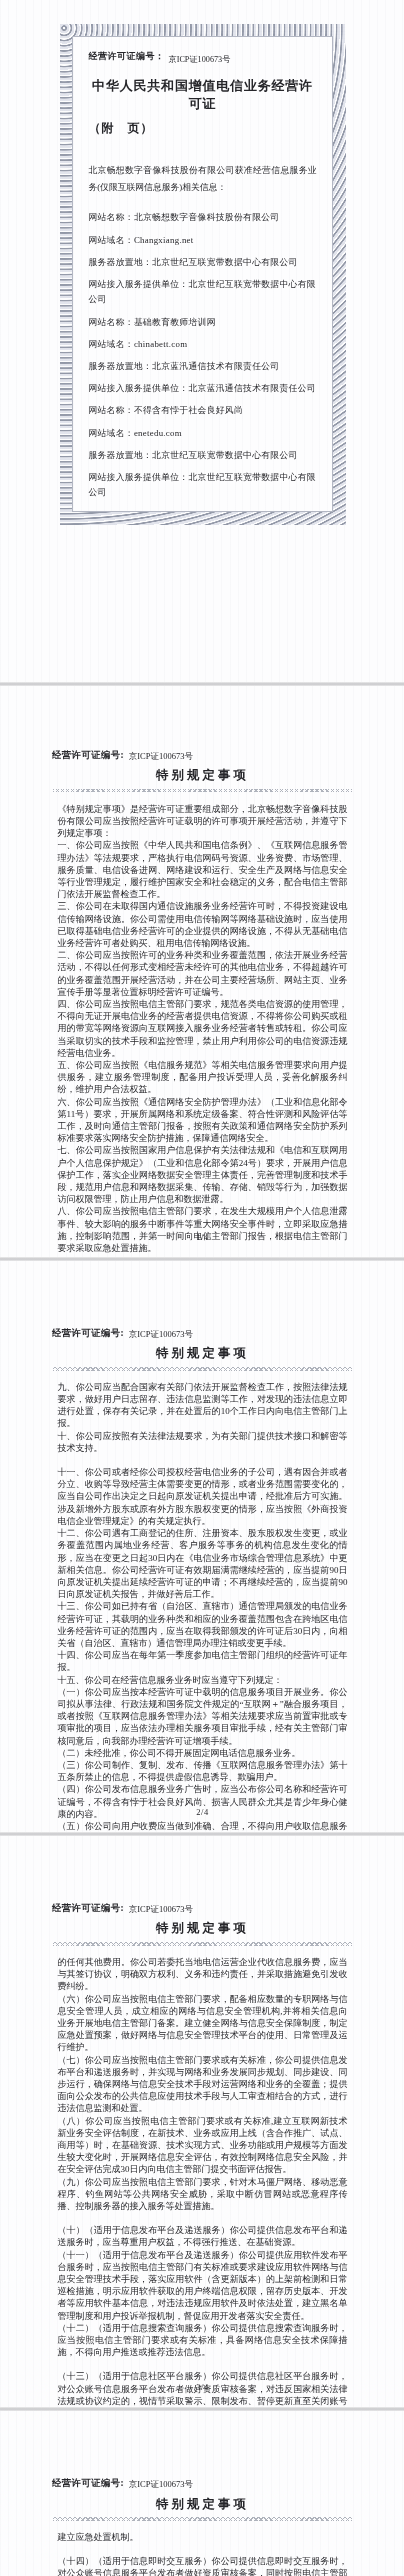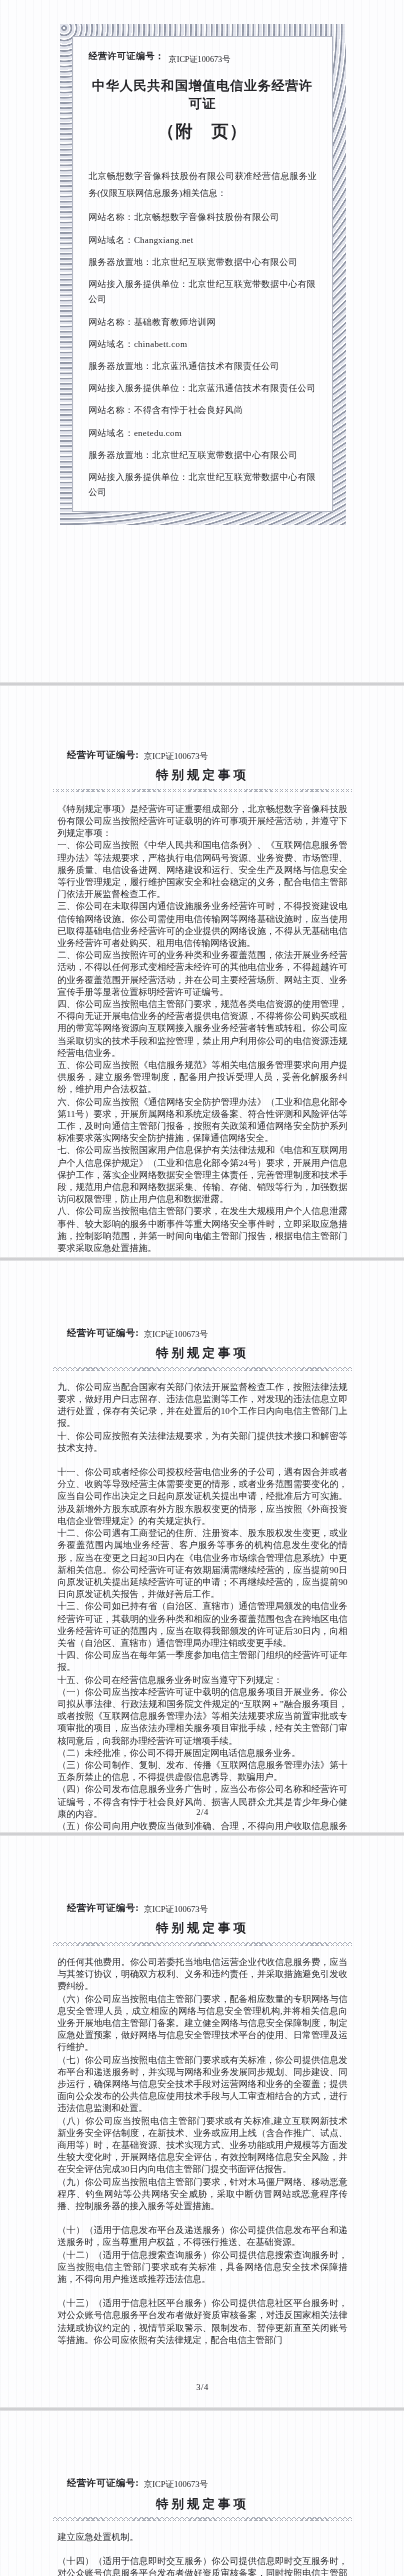--- a/index.html
+++ b/index.html
@@ -21,32 +21,32 @@
   }
   .cert-inner{
     background:#fdfdfe;border:0.5px solid #b3b7c3;min-height:471px;box-sizing:border-box;
     padding:12.4px 15.5px 10.3px 15.5px;
     background-image:repeating-linear-gradient(90deg,rgba(120,125,145,0.035) 0 1px,transparent 1px 7.7px);
   }
   .cert-head{white-space:nowrap;}
   .cert-head .lbl{font-weight:bold;font-size:9px;letter-spacing:0.5px;}
   .cert-head .num{font-size:8.2px;margin-left:4.1px;position:relative;top:3.6px;font-family:"Liberation Serif","DejaVu Serif",serif;}
   .cert-title{margin-top:14.4px;text-align:center;font-size:13px;font-weight:bold;letter-spacing:0.8px;}
-  .cert-subtitle{margin-top:7.2px;text-align:center;font-size:17px;font-weight:bold;letter-spacing:1px;}
+  .cert-subtitle{margin-top:7.2px;font-size:12px;font-weight:bold;letter-spacing:1px;}
   .cert-intro{margin-top:25px;font-size:8.8px;line-height:17px;text-align:justify;}
-  .cert-fields{margin-top:8px;}
+  .cert-fields{margin-top:14px;}
   .field-line{margin-top:6.7px;font-size:8.8px;line-height:15.5px;text-align:left;}
   .field-line .f-label{letter-spacing:0.3px;}
   .field-line .f-value{letter-spacing:0.3px;}
   
   .sheet-prov{height:571px;}
   .sheet-prov.last{height:575px;}
   .prov-head{padding:66px 0 0 52px;white-space:nowrap;}
   .sheet-prov.first .prov-head{padding-top:63px;}
-  .prov-head .lbl{font-weight:bold;font-size:9.3px;letter-spacing:0.5px;margin-left:15px;}
+  .prov-head .lbl{font-weight:bold;font-size:9.3px;letter-spacing:0.5px;}
   .prov-head .num{font-size:8.5px;margin-left:4.6px;position:relative;top:1px;}
   .prov-title{margin-top:5.2px;text-align:center;font-size:12.4px;font-weight:bold;letter-spacing:3.1px;}
   .zigzag-rule{
     width:299px;height:3.6px;margin:4.6px auto 0;opacity:0.75;
     background-image:
       repeating-linear-gradient(45deg,#959ba6 0 1px,transparent 1px 3.6px),
       repeating-linear-gradient(-45deg,#959ba6 0 1px,transparent 1px 3.6px);
   }
   .prov-body{width:290px;margin:10.3px auto 0;font-size:9px;line-height:12.2px;text-align:justify;}
   .prov-body p{margin:0;padding:0;}
@@ -132,20 +132,21 @@
         <div class="prov-title">特别规定事项</div>
         <div class="zigzag-rule"></div>
         <div class="prov-body">
           <p>的任何其他费用。你公司若委托当地电信运营企业代收信息服务费，应当与其签订协议，明确双方权利、义务和违约责任，并采取措施避免引发收费纠纷。</p>
           <p>（六）你公司应当按照电信主管部门要求，配备相应数量的专职网络与信息安全管理人员，成立相应的网络与信息安全管理机构,并将相关信息向业务开展地电信主管部门备案。建立健全网络与信息安全保障制度，制定应急处置预案，做好网络与信息安全管理技术平台的使用、日常管理及运行维护。</p>
           <p>（七）你公司应当按照电信主管部门要求或有关标准，你公司提供信息发布平台和递送服务时，并实现与网络和业务发展同步规划、同步建设、同步运行，确保网络与信息安全技术手段对运营网络和业务的全覆盖；提供面向公众发布的公共信息应使用技术手段与人工审查相结合的方式，进行违法信息监测和处置。</p>
           <p>（八）你公司应当按照电信主管部门要求或有关标准,建立互联网新技术新业务安全评估制度，在新技术、业务或应用上线（含合作推广、试点、商用等）时，在基础资源、技术实现方式、业务功能或用户规模等方面发生较大变化时，开展网络信息安全评估，有效控制网络信息安全风险，并在安全评估完成30日内向电信主管部门提交书面评估报告。</p>
           <p>（九）你公司应当按照电信主管部门要求，针对木马僵尸网络、移动恶意程序、钓鱼网站等公共网络安全威胁，采取中断仿冒网站或恶意程序传播、控制服务器的接入服务等处置措施。</p>
           <p class="spacer"></p>
           <p>（十）（适用于信息发布平台及递送服务）你公司提供信息发布平台和递送服务时，应当尊重用户权益，不得强行推送、在基础资源。</p>
+          <p>（十一）（适用于信息发布平台及递送服务）你公司提供应用软件发布平台服务时，应当按照电信主管部门有关标准或要求建设应用软件网络与信息安全管理技术手段，落实应用软件（含更新版本）的上架前检测和日常巡检措施，明示应用软件获取的用户终端信息权限，留存历史版本、开发者等应用软件基本信息，对违法违规应用软件及时依法处置，建立黑名单管理制度和用户投诉举报机制，督促应用开发者落实安全责任。</p>
           <p>（十二）（适用于信息搜索查询服务）你公司提供信息搜索查询服务时，应当按照电信主管部门要求或有关标准，具备网络信息安全技术保障措施，不得向用户推送或推荐违法信息。</p>
           <p class="spacer"></p>
           <p>（十三）（适用于信息社区平台服务）你公司提供信息社区平台服务时，对公众账号信息服务平台发布者做好资质审核备案，对违反国家相关法律法规或协议约定的，视情节采取警示、限制发布、暂停更新直至关闭账号等措施。你公司应依照有关法律规定，配合电信主管部门</p>
         </div>
         <div class="page-num">3/4</div>
       </section>
       <div class="page-divider"></div>
       <section class="scan-sheet sheet-prov last">
         <div class="prov-head"><span class="lbl">经营许可证编号:</span><span class="num">京ICP证100673号</span></div>
         <div class="prov-title">特别规定事项</div>

